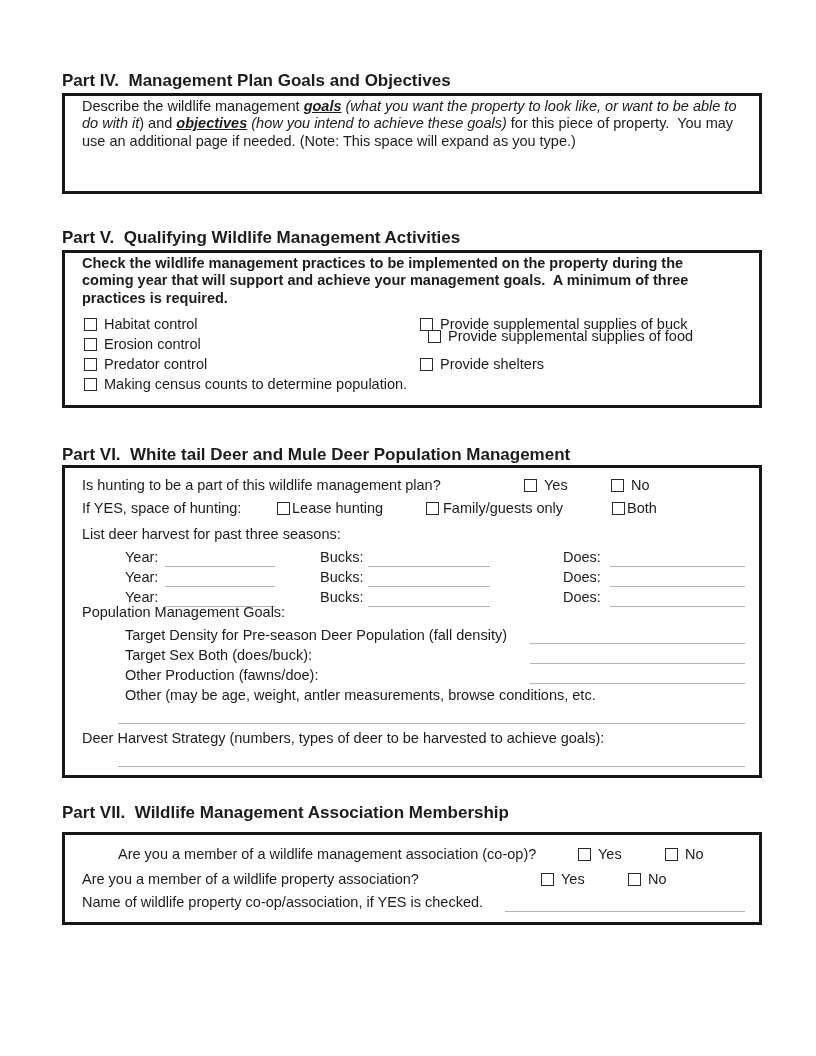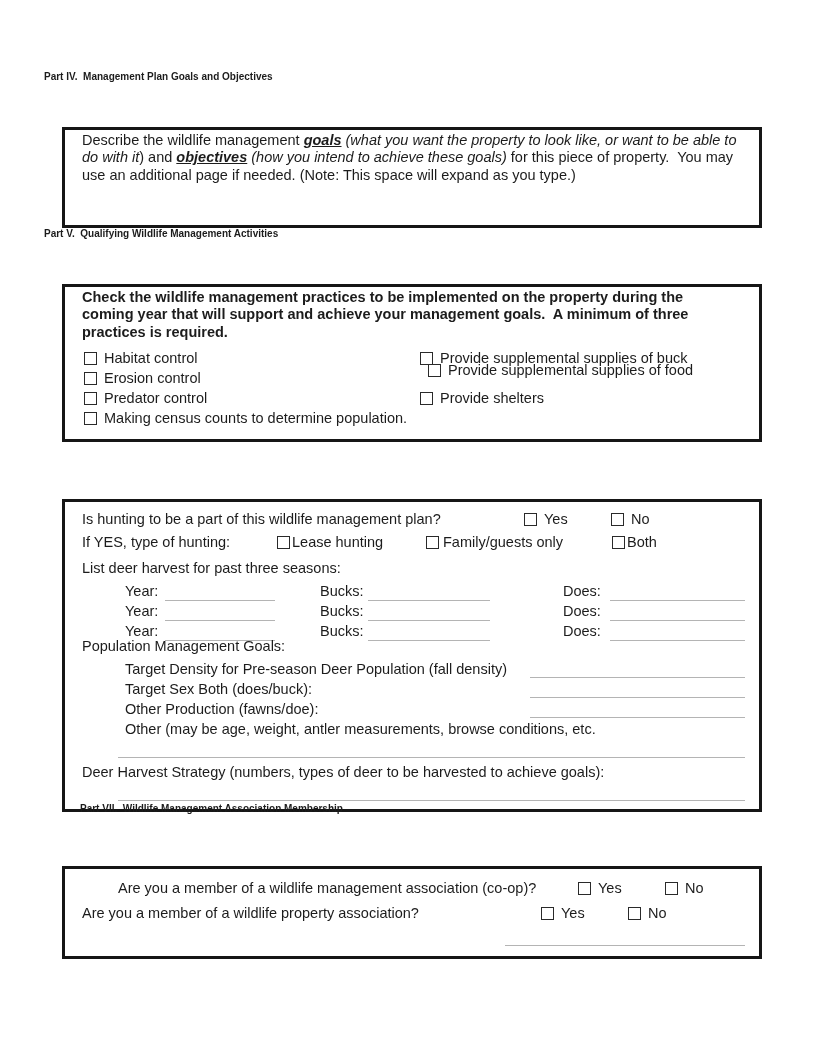--- a/index.html
+++ b/index.html
@@ -7,32 +7,31 @@
     position:relative;
     width:816px; height:1056px;
     margin:0 auto;
     background:#ffffff;
     font-family:"Liberation Sans", sans-serif;
     font-size:14.5px;
     color:#1c1c1c;
     overflow:hidden;
   }
   .heading {
-    position:absolute; left:44px;
+    position:absolute; left:62px;
     font-weight:bold;
     white-space:pre;
-    font-size:10px;
+    font-size:17px;
   }
   .box {
     position:absolute; left:62px;
     width:700px;
     border:3px solid #161616;
     box-sizing:border-box;
     background:#ffffff;
-    margin-top:34px;
   }
   .txt { position:absolute; line-height:18px; white-space:pre-wrap; }
   .p   { position:absolute; line-height:17.3px; white-space:pre-wrap; }
   .bold { font-weight:bold; }
   .bi  { font-weight:bold; font-style:italic; }
   .i   { font-style:italic; }
   .u   { text-decoration:underline; }
   .cbg {
     position:absolute;
     display:flex; align-items:center;
@@ -77,28 +76,29 @@
     <span class="cbg" style="left:19px; top:62px;"><span class="cb"></span><span>Habitat control</span></span>
     <span class="cbg" style="left:19px; top:82px;"><span class="cb"></span><span>Erosion control</span></span>
     <span class="cbg" style="left:19px; top:102px;"><span class="cb"></span><span>Predator control</span></span>
     <span class="cbg" style="left:19px; top:122px;"><span class="cb"></span><span>Making census counts to determine population.</span></span>
 
     <span class="cbg" style="left:355px; top:62px;"><span class="cb"></span><span>Provide supplemental supplies of buck</span></span>
     <span class="cbg" style="left:355px; top:74px;padding-left:8px;"><span class="cb"></span><span>Provide supplemental supplies of food</span></span>
     <span class="cbg" style="left:355px; top:102px;"><span class="cb"></span><span>Provide shelters</span></span>
   </div>
 
+  <div class="heading" style="top:445px;">Part VI.  White tail Deer and Mule Deer Population Management</div>
 
   <div class="box" style="top:465px; height:313px;">
 
     <div class="txt" style="left:17px; top:8px;">Is hunting to be a part of this wildlife management plan?</div>
     <span class="cbg" style="left:459px; top:8px;"><span class="cb"></span><span>Yes</span></span>
     <span class="cbg" style="left:546px; top:8px;"><span class="cb"></span><span>No</span></span>
 
-    <div class="txt" style="left:17px; top:31px;">If YES, type of hunting:</div>
+    <div class="txt" style="left:17px; top:31px;">If YES, space of hunting:</div>
     <span class="cbg tight" style="left:212px; top:31px;"><span class="cb"></span><span>Lease hunting</span></span>
     <span class="cbg snug" style="left:361px; top:31px;"><span class="cb"></span><span>Family/guests only</span></span>
     <span class="cbg tight" style="left:547px; top:31px;"><span class="cb"></span><span>Both</span></span>
 
     <div class="txt" style="left:17px; top:57px;">List deer harvest for past three seasons:</div>
 
     <div class="txt" style="left:60px; top:80px;">Year:</div>
     <div class="fline" style="left:100px; top:98px; width:110px;"></div>
     <div class="txt" style="left:255px; top:80px;">Bucks:</div>
     <div class="fline" style="left:303px; top:98px; width:122px;"></div>
@@ -130,27 +130,28 @@
     <div class="txt" style="left:60px; top:198px;">Other Production (fawns/doe):</div>
     <div class="fline" style="left:465px; top:215px; width:215px;"></div>
 
     <div class="txt" style="left:60px; top:218px;">Other (may be age, weight, antler measurements, browse conditions, etc.</div>
     <div class="fline" style="left:53px; top:255px; width:627px;"></div>
 
     <div class="txt" style="left:17px; top:261px;">Deer Harvest Strategy (numbers, types of deer to be harvested to achieve goals):</div>
     <div class="fline" style="left:53px; top:298px; width:627px;"></div>
   </div>
 
-  <div class="heading" style="top:803px;margin-left:36px;">Part VII.  Wildlife Management Association Membership</div>
+  <div class="heading" style="top:803px;">Part VII.  Wildlife Management Association Membership</div>
 
   <div class="box" style="top:832px; height:93px;">
     <div class="txt" style="left:53px; top:10px;">Are you a member of a wildlife management association (co-op)?</div>
     <span class="cbg" style="left:513px; top:10px;"><span class="cb"></span><span>Yes</span></span>
     <span class="cbg" style="left:600px; top:10px;"><span class="cb"></span><span>No</span></span>
 
     <div class="txt" style="left:17px; top:35px;">Are you a member of a wildlife property association?</div>
     <span class="cbg" style="left:476px; top:35px;"><span class="cb"></span><span>Yes</span></span>
     <span class="cbg" style="left:563px; top:35px;"><span class="cb"></span><span>No</span></span>
 
+    <div class="txt" style="left:17px; top:58px;">Name of wildlife property co-op/association, if YES is checked.</div>
     <div class="fline" style="left:440px; top:76px; width:240px;"></div>
   </div>
 
 </div>
 
 </body></html>

